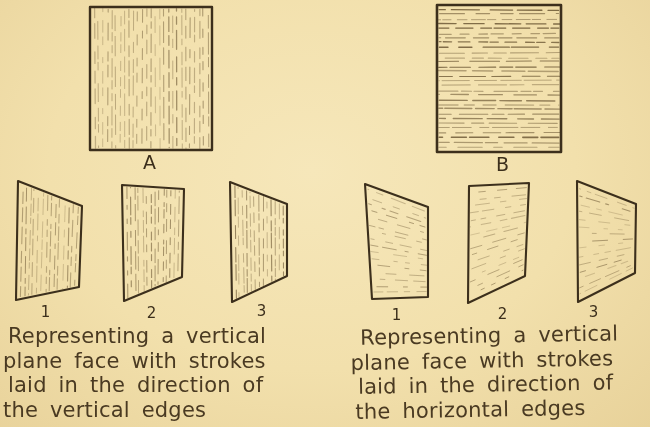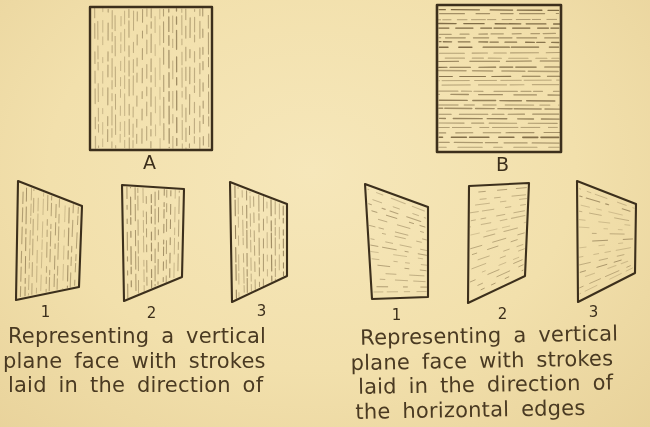--- a/index.html
+++ b/index.html
@@ -275,20 +275,21 @@
   <div class="glabel num num-l2">2</div>
   <div class="glabel num num-l3">3</div>
   <div class="glabel num num-r1">1</div>
   <div class="glabel num num-r2">2</div>
   <div class="glabel num num-r3">3</div>
 
   <div class="caption caption-left">
     <div class="cap-line">Representing a vertical</div>
     <div class="cap-line">plane face with strokes</div>
     <div class="cap-line">laid in the direction of</div>
+    <div class="cap-line">the vertical edges</div>
   </div>
 
   <div class="caption caption-right">
     <div class="cap-line">Representing a vertical</div>
     <div class="cap-line">plane face with strokes</div>
     <div class="cap-line">laid in the direction of</div>
     <div class="cap-line">the horizontal edges</div>
   </div>
 
 </div>

